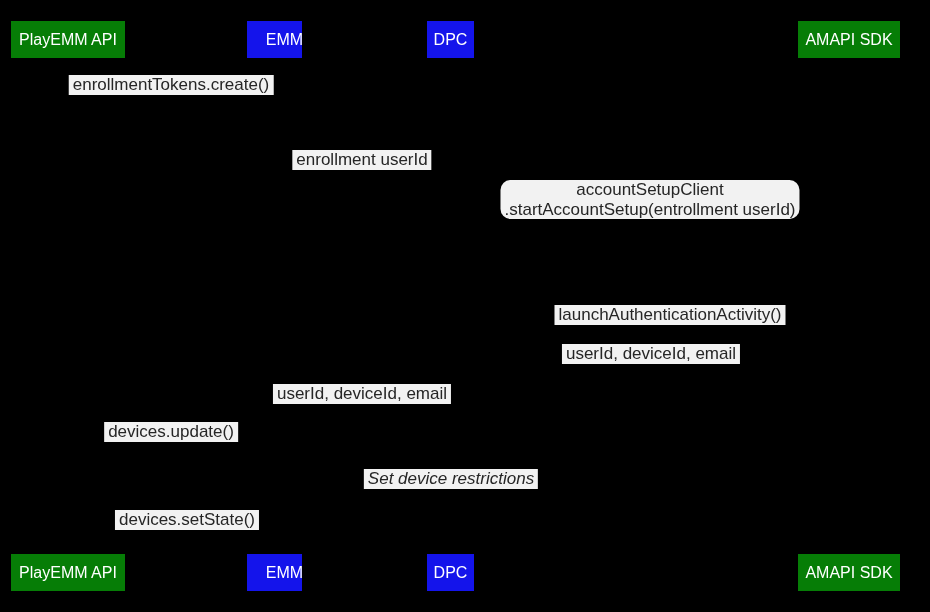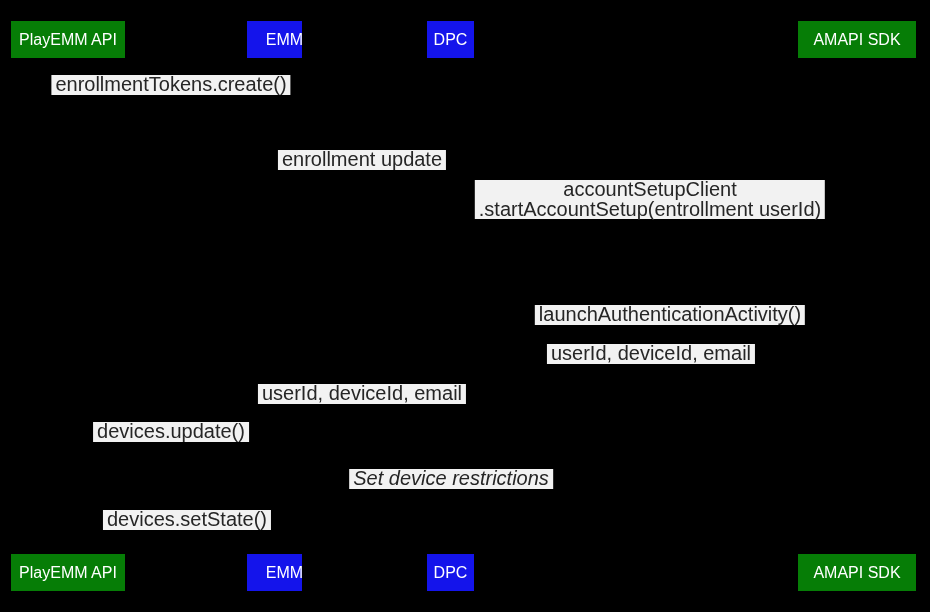--- a/index.html
+++ b/index.html
@@ -27,41 +27,41 @@
     box-sizing: border-box;
   }
   .participant.green { background: #067d06; }
   .participant.blue  { background: #1414eb; }
 
   .msg {
     position: absolute;
     transform: translateX(-50%);
     background: #f2f2f2;
     color: #262626;
-    font-size: 20px;
+    font-size: 17px;
     line-height: 19.5px;
     padding: 0 4px;
     text-align: center;
     white-space: nowrap;
   }
   .msg span { display: block; }
 
   
   .p0 { left: 11px;  width: 114px; }
   .p1 { left: 247px; width: 55px; padding-left: 20px; }
   .p2 { left: 427px; width: 47px; }
-  .p3 { left: 798px; width: 118px; }
+  .p3 { left: 798px; width: 102px; }
   .row-top    { top: 21px; }
   .row-bottom { top: 554px; }
 
   
   .m0  { left: 171px; top: 75px; }
   .m1  { left: 172px; top: 113px; }
   .m2  { left: 362px; top: 150px; }
-  .m3  { left: 650px; top: 180px; }
+  .m3  { left: 650px; top: 180px; border-radius: 10px; }
   .m4  { left: 649px; top: 237px; }
   .m5  { left: 670px; top: 305px; }
   .m6  { left: 651px; top: 344px; }
   .m7  { left: 362px; top: 384px; }
   .m8  { left: 171px; top: 422px; }
   .m9  { left: 451px; top: 469px; font-style: italic; }
   .m10 { left: 171px; top: 510px; margin-left: 16px; }
 </style>
 </head>
 <body>
@@ -70,21 +70,21 @@
 
   <div class="participant green p0 row-top">PlayEMM API</div>
   <div class="participant blue p1 row-top">EMM</div>
   <div class="participant blue p2 row-top">DPC</div>
   <div class="participant green p3 row-top">AMAPI SDK</div>
 
   <div class="msg m0">
     <span>enrollmentTokens.create()</span>
   </div>
   <div class="msg m2">
-    <span>enrollment update</span>
+    <span>enrollment userId</span>
   </div>
   <div class="msg m3">
     <span>accountSetupClient</span>
     <span>.startAccountSetup(entrollment userId)</span>
   </div>
   <div class="msg m5">
     <span>launchAuthenticationActivity()</span>
   </div>
   <div class="msg m6">
     <span>userId, deviceId, email</span>

